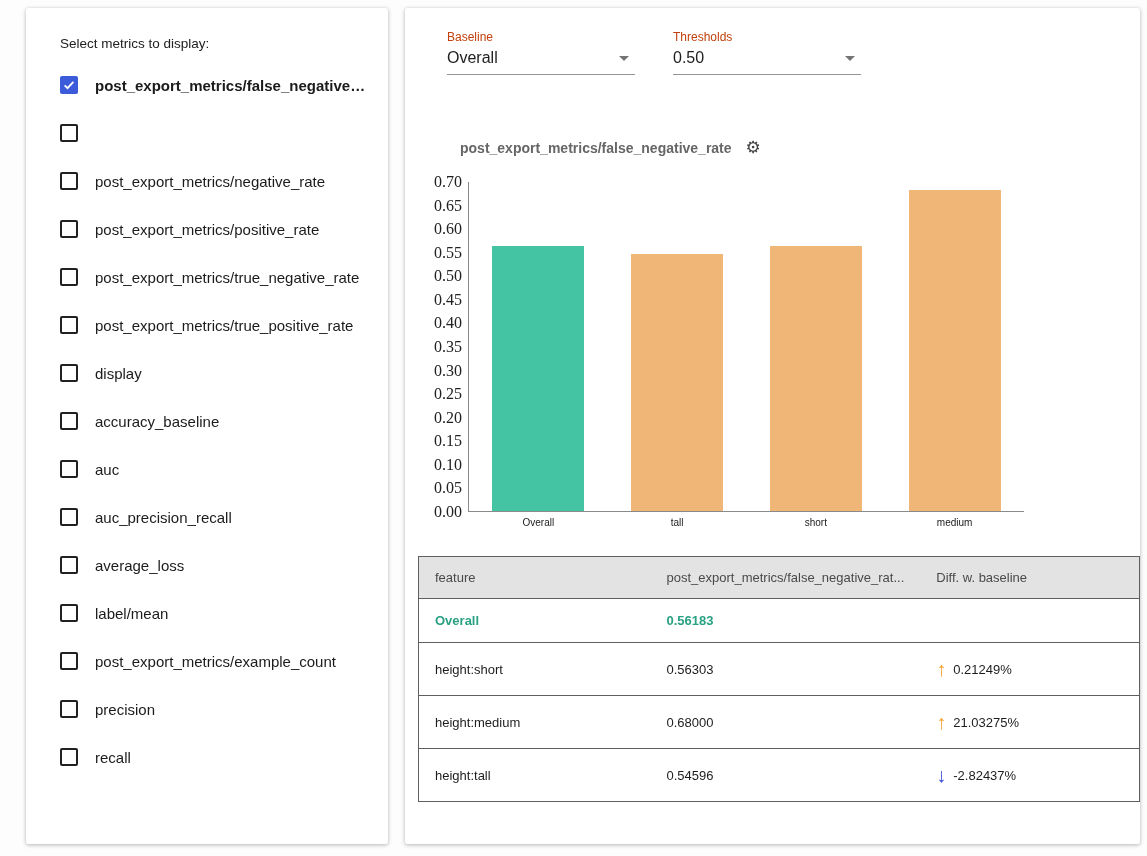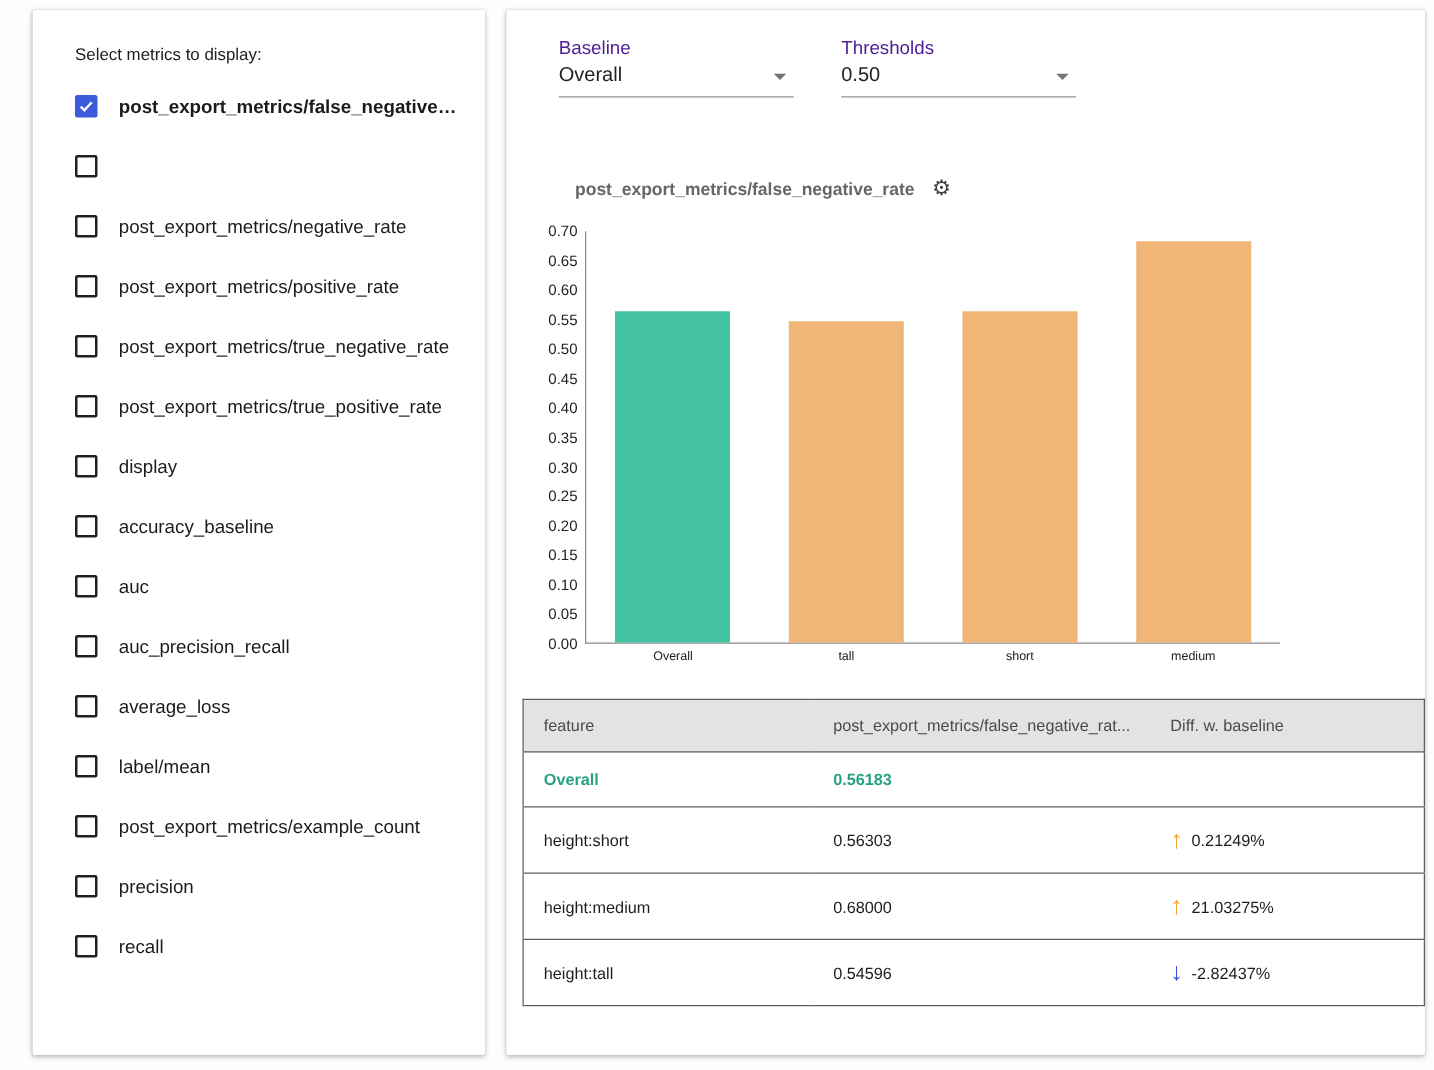--- a/index.html
+++ b/index.html
@@ -56,21 +56,21 @@
   }
   .metric-item.checked .metric-label { font-weight: bold; }
   
   .right-card {
     flex: 1;
     padding: 22px 13px 13px 13px;
     overflow: hidden;
   }
   .controls { display: flex; gap: 38px; margin-left: 29px; }
   .select { width: 188px; cursor: pointer; }
-  .select-label { font-size: 15px; color: #4c1d95; margin-bottom: 3px; }
+  .select-label { font-size: 12px; color: #c2410c; margin-bottom: 3px; }
   .select-value {
     display: flex; justify-content: space-between; align-items: center;
     font-size: 16px; color: #212121;
     border-bottom: 1px solid #949494;
     padding: 2px 2px 7px 0;
   }
   .caret {
     width: 0; height: 0;
     border-left: 5px solid transparent;
     border-right: 5px solid transparent;
@@ -83,21 +83,21 @@
   }
   .chart-title { font-size: 14px; font-weight: bold; color: #666; }
   .gear {
     font-size: 17px; color: #424242; margin-left: 14px; cursor: pointer; line-height: 1;
   }
   
   .chart { display: flex; margin: 26px 0 0 14px; padding-bottom: 22px; }
   .chart-y-labels { position: relative; width: 36px; height: 330px; flex: none; }
   .ytick {
     position: absolute; right: 6px; transform: translateY(-50%);
-    font-size: 12px; color: #212121;
+    font-size: 16px; color: #212121; font-family: Liberation Serif, serif;
   }
   .chart-plot {
     position: relative;
     width: 556px; height: 330px;
     border-left: 1px solid #8a8a8a;
     border-bottom: 1px solid #8a8a8a;
     display: flex;
   }
   .bar-slot {
     flex: 1; position: relative;

